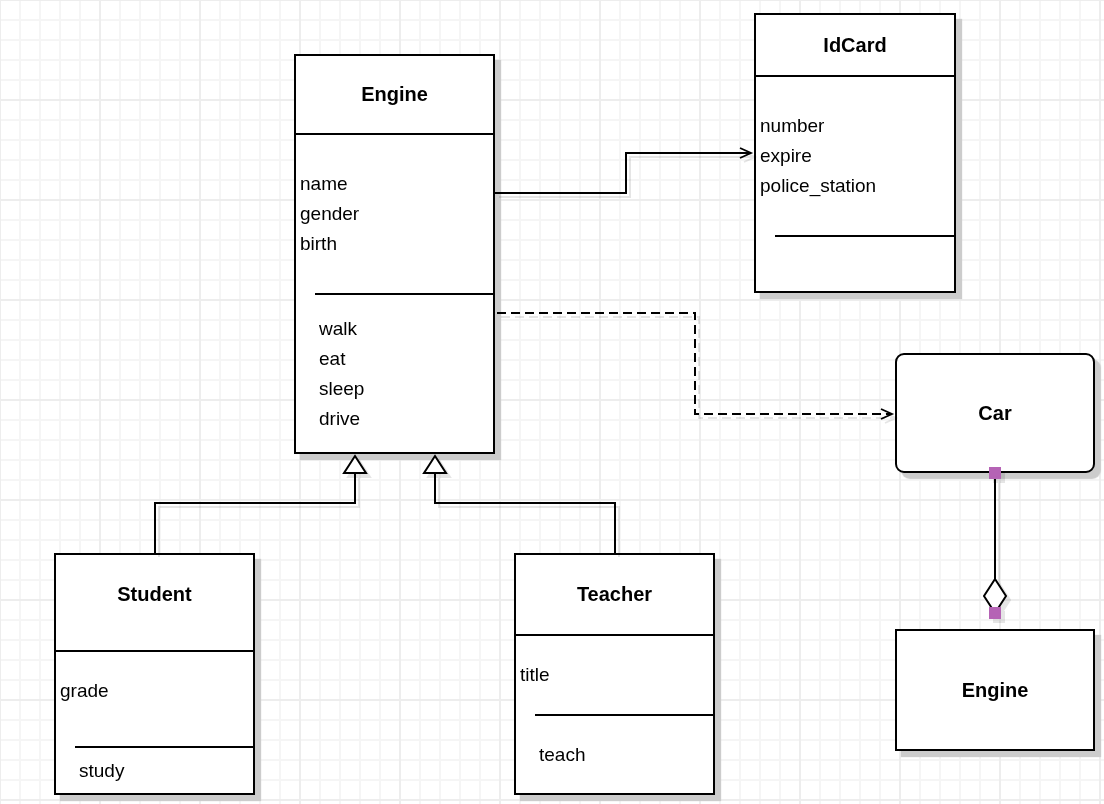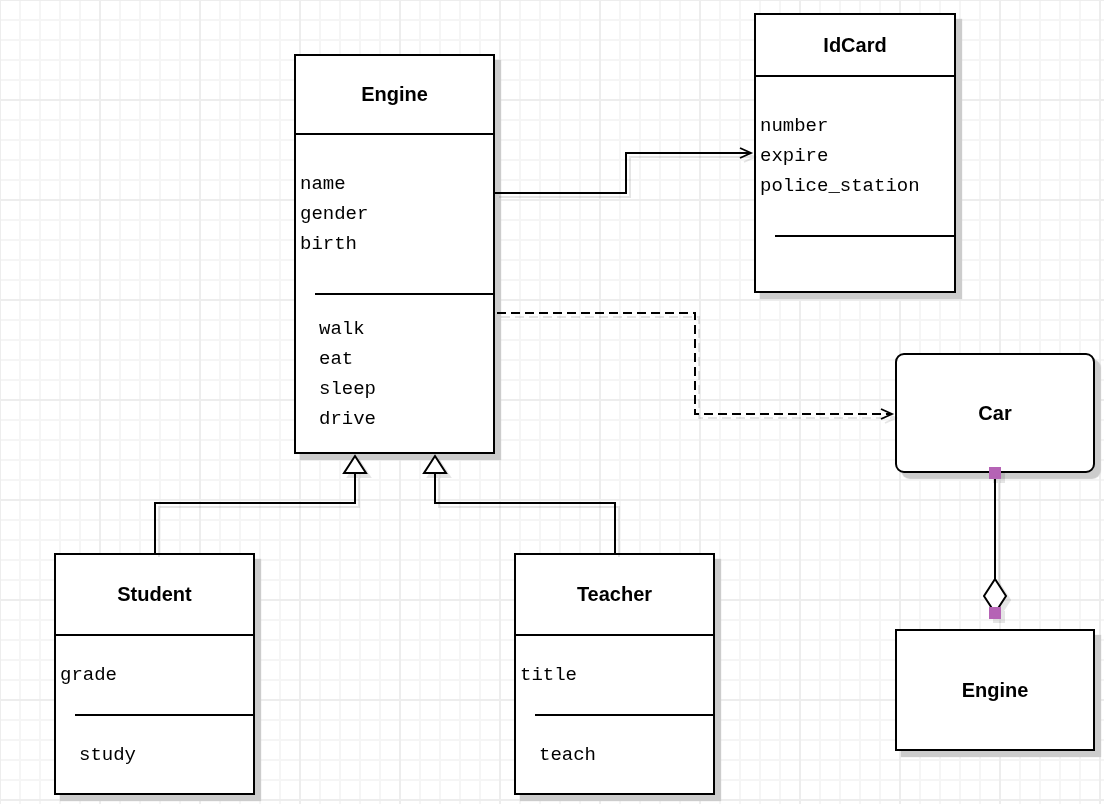--- a/index.html
+++ b/index.html
@@ -49,21 +49,20 @@
     justify-content: center;
     flex: 0 0 auto;
     overflow: hidden;
   }
   .uml-section.grow { flex: 1 1 auto; margin-left: 19px; }
   .member {
     font-size: 19px;
     line-height: 30px;
     padding-left: 4px;
     white-space: nowrap;
-    font-family: Liberation Mono, monospace;
   }
   svg.connectors {
     position: absolute;
     left: 0;
     top: 0;
     filter: drop-shadow(4px 4px 0px rgba(0,0,0,0.10));
   }
 </style>
 </head>
 <body>
@@ -96,21 +95,21 @@
   </div>
 
   <div class="uml-class" style="left:895px; top:353px; width:200px; height:120px;border-radius:9px;">
     <div class="uml-title grow">Car</div>
   </div>
 
   <div class="uml-class" style="left:895px; top:613px; width:200px; height:122px;margin-top:16px;">
     <div class="uml-title grow">Engine</div>
   </div>
 
-  <div class="uml-class" style="left:54px; top:553px; width:201px; height:242px;">
+  <div class="uml-class" style="left:54px; top:553px; width:201px; height:242px;gap:16px;">
     <div class="uml-title" style="height:79px">Student</div>
     <div class="uml-section" style="height:80px">
       <div class="member">grade</div>
     </div>
     <div class="uml-section grow">
       <div class="member">study</div>
     </div>
   </div>
 
   <div class="uml-class" style="left:514px; top:553px; width:201px; height:242px;justify-content:space-between;">

